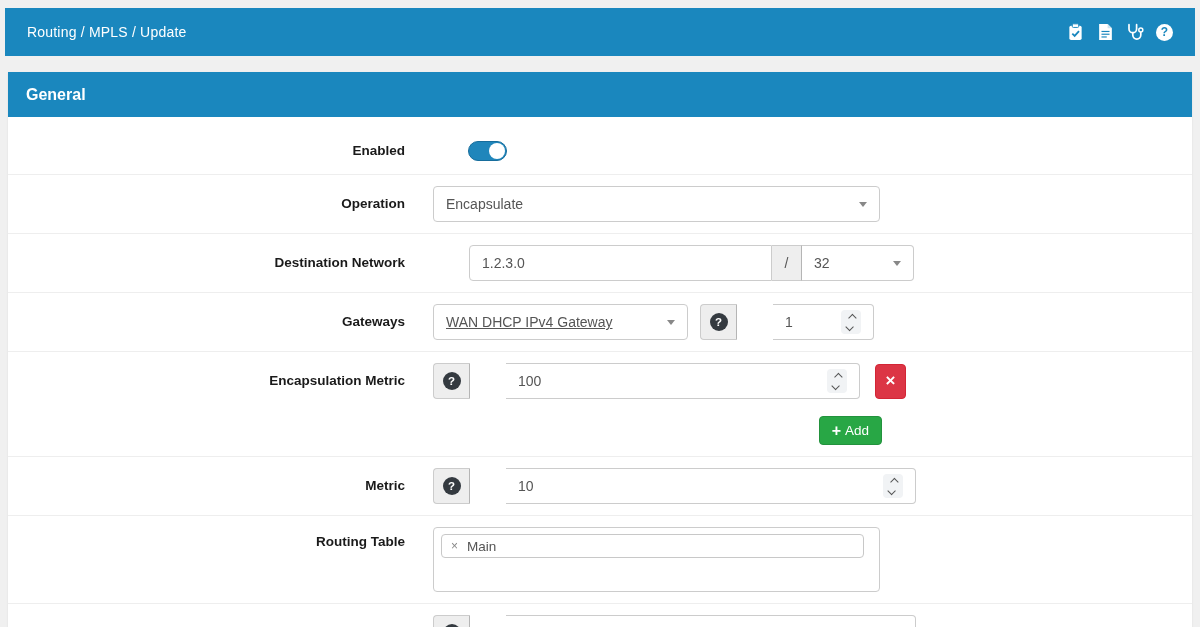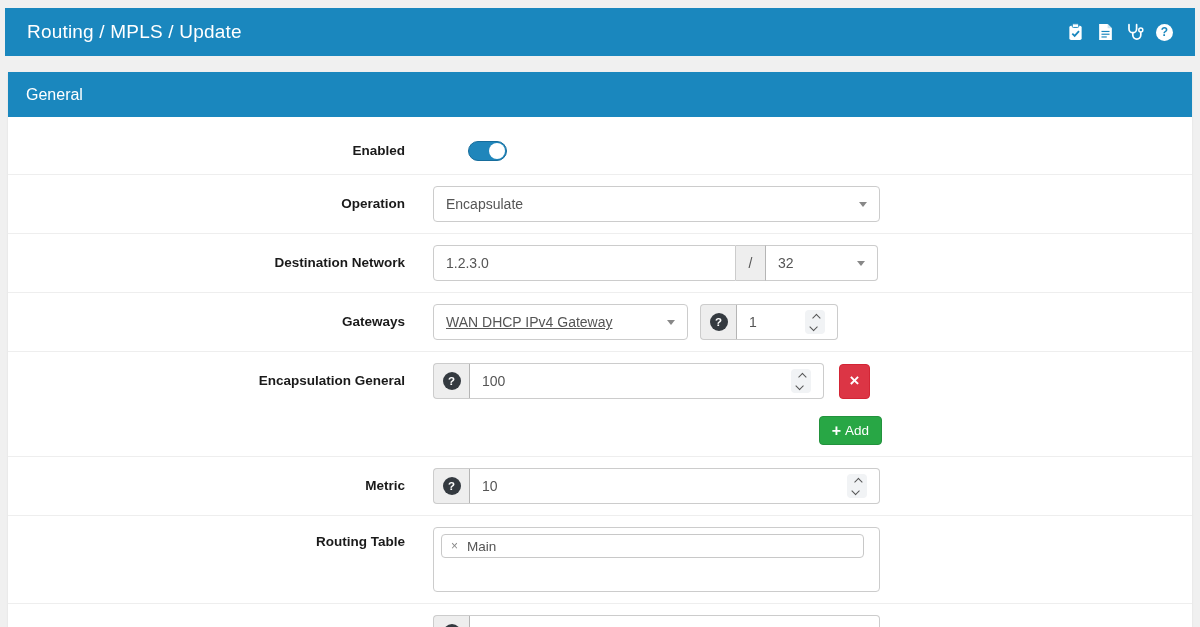--- a/index.html
+++ b/index.html
@@ -15,21 +15,21 @@
   .topbar {
     margin:8px 5px 0 5px;
     height:48px;
     background:#1a87be;
     display:flex;
     align-items:center;
     justify-content:space-between;
   }
   .topbar-title {
     color:#fff;
-    font-size:19px;
+    font-size:14px;
     font-weight:400;
     padding-left:22px;
     letter-spacing:.2px;
   }
   .topbar-icons {
     display:flex;
     align-items:center;
     gap:12px;
     padding-right:22px;
   }
@@ -49,21 +49,21 @@
     box-shadow:0 1px 2px rgba(0,0,0,.08);
     overflow:hidden;
   }
   .panel-header {
     height:45px;
     background:#1a87be;
     display:flex;
     align-items:center;
     padding-left:18px;
   }
-  .panel-title { color:#fff; font-size:16px; font-weight:400; }
+  .panel-title { color:#fff; font-size:16px; font-weight:700; }
 
   .form { padding-top:6px; }
   .row {
     display:flex;
     align-items:flex-start;
     padding:11px 0;
     border-bottom:1px solid #eee;
   }
   .row.first { padding-top:16px;gap:35px; }
   .lbl {
@@ -133,21 +133,21 @@
     display:flex; align-items:center; justify-content:center;
     width:37px; flex-shrink:0;
   }
   .addon.mid { border-radius:0; border-left:none; width:30px; font-size:14px; color:#555; }
   .qmark {
     width:18px; height:18px; border-radius:50%;
     background:#343a40; color:#fff;
     font-size:11.5px; font-weight:bold;
     display:inline-flex; align-items:center; justify-content:center;
   }
-  .igroup .tbox { border-radius:0 4px 4px 0; }
+  .igroup .tbox { border-radius:0 4px 4px 0;margin-left:36px; }
   .igroup .tbox.noleft { border-left:none; }
 
   
   .spin {
     width:20px; height:24px;
     background:#f1f3f5;
     border-radius:4px;
     display:flex; flex-direction:column;
     align-items:center; justify-content:center;
     gap:3px;
@@ -298,21 +298,21 @@
             <span class="spin">
               <span class="chev up"></span>
               <span class="chev dn"></span>
             </span>
           </div>
         </div>
       </div>
     </div>
 
     <div class="row">
-      <div class="lbl">Encapsulation General</div>
+      <div class="lbl">Encapsulation Metric</div>
       <div class="ctl" style="flex-direction:column; align-items:flex-start;">
         <div style="display:flex; align-items:center;">
           <div class="igroup">
             <div class="addon">
               <span class="qmark">?</span>
             </div>
             <div class="tbox noleft" style="width:354px; border-left:none;align-items:center;">
               <input class="real" type="text" value="100" style="">
               <span class="spin">
                 <span class="chev up"></span>

